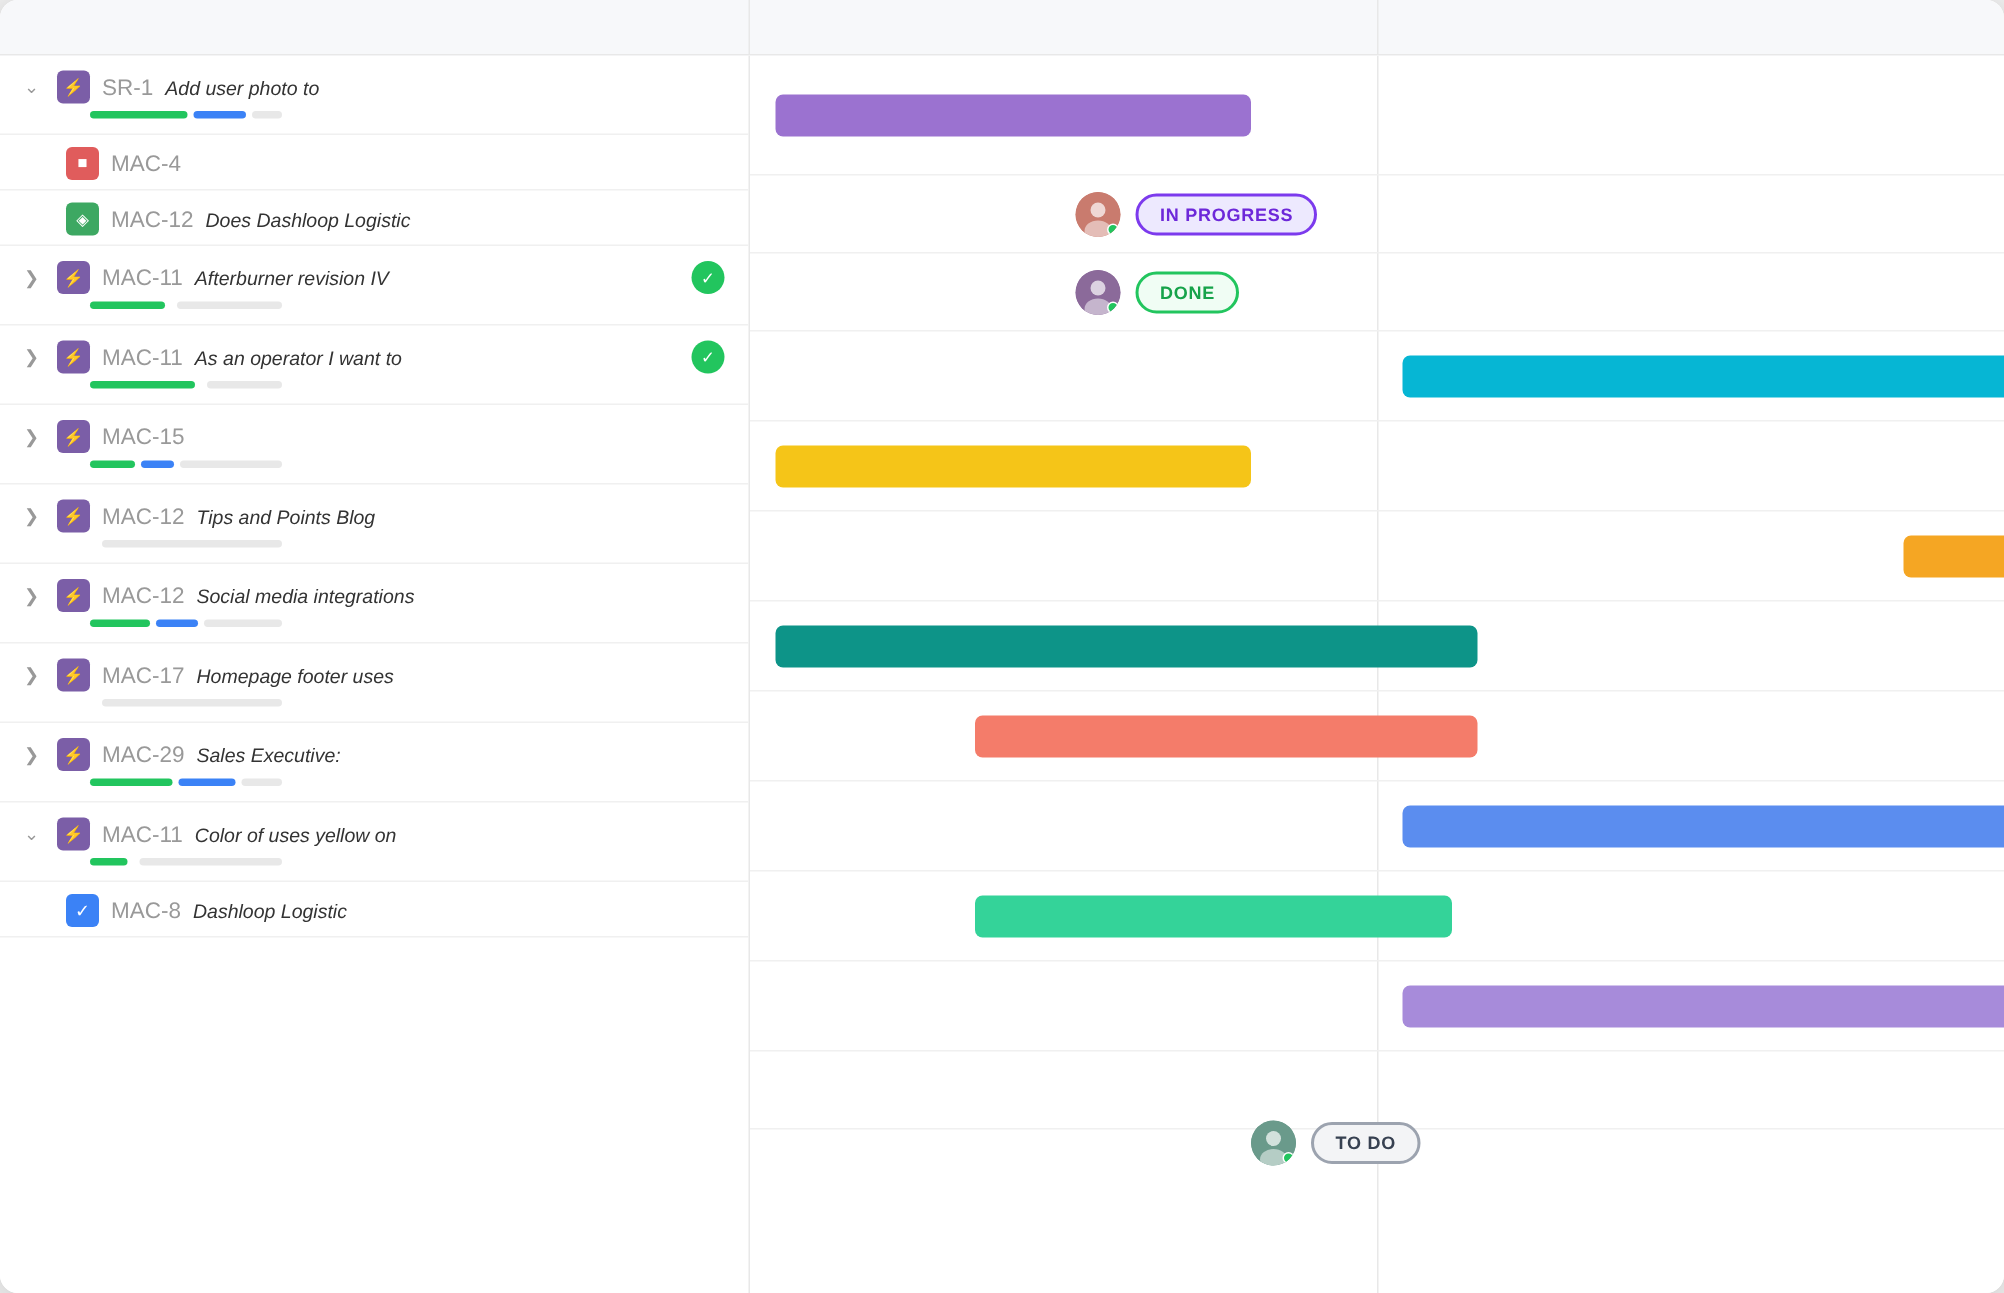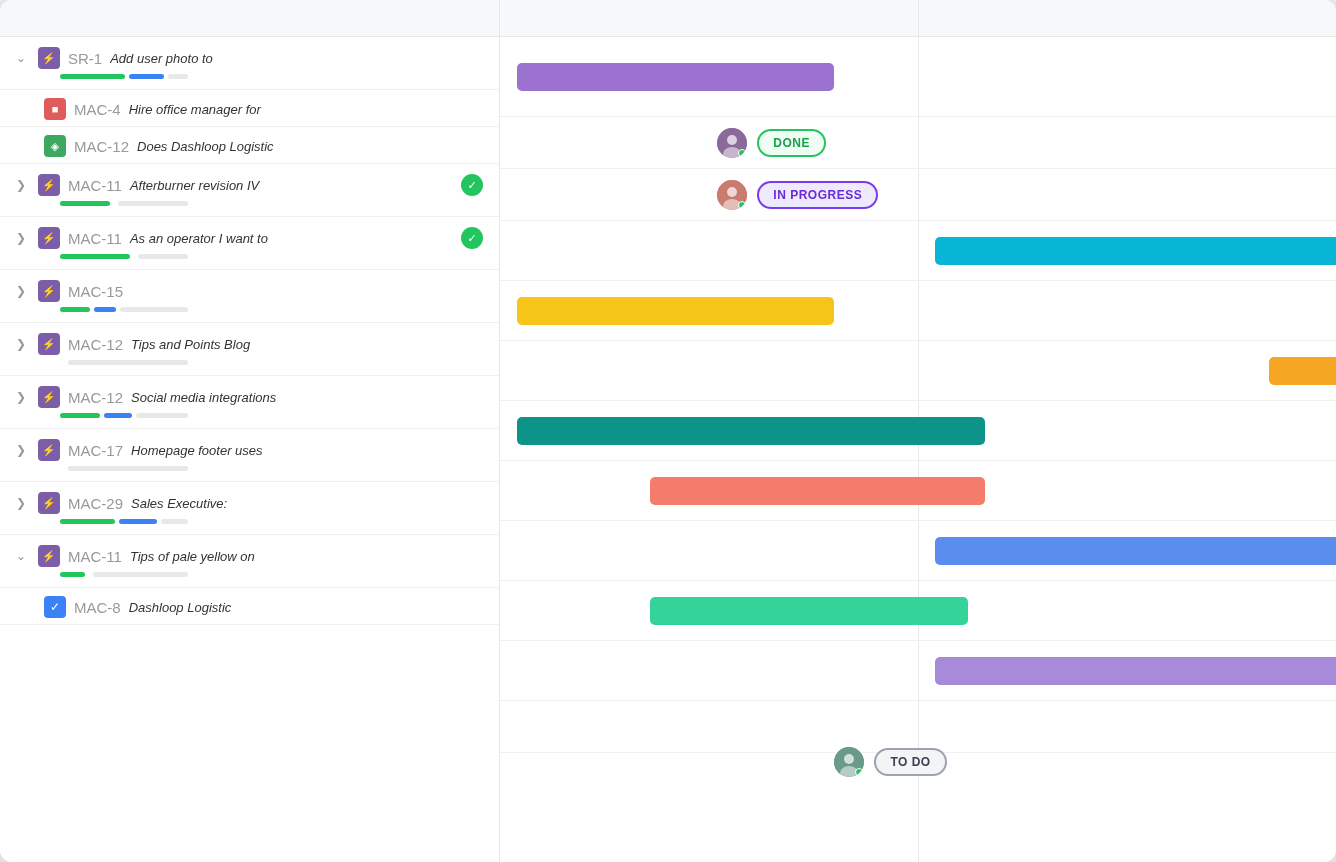--- a/index.html
+++ b/index.html
@@ -252,21 +252,20 @@
         </div>
         <div class="progress-row">
           <div class="prog-bar" style="width:65px;background:#22c55e;height:5px;border-radius:3px;"></div>
           <div class="prog-bar" style="width:35px;background:#3b82f6;height:5px;border-radius:3px;"></div>
           <div class="prog-bar" style="width:20px;background:#e8e8e8;height:5px;border-radius:3px;"></div>
         </div>
       </div>
       <div class="child-row">
         <div class="epic-icon" style="background:#e05c5c;border-radius:4px;width:22px;height:22px;display:flex;align-items:center;justify-content:center;color:#fff;font-size:11px;flex-shrink:0;">■</div>
         <span class="epic-id">MAC-4</span>
-        <span class="epic-title">Hire office manager for</span>
       </div>
       <div class="child-row">
         <div class="epic-icon" style="background:#3da862;border-radius:4px;width:22px;height:22px;display:flex;align-items:center;justify-content:center;color:#fff;font-size:11px;flex-shrink:0;">◈</div>
         <span class="epic-id">MAC-12</span>
         <span class="epic-title">Does Dashloop Logistic</span>
       </div>
       <div class="epic-row" style="padding-bottom:10px;">
         <div class="epic-row-main">
           <span class="chevron">❯</span>
           <div class="epic-icon" style="background:#7b5ea7;border-radius:4px;width:22px;height:22px;display:flex;align-items:center;justify-content:center;color:#fff;font-size:11px;flex-shrink:0;">⚡</div>
@@ -361,21 +360,21 @@
           <div class="prog-bar" style="width:55px;background:#22c55e;height:5px;border-radius:3px;"></div>
           <div class="prog-bar" style="width:38px;background:#3b82f6;height:5px;border-radius:3px;"></div>
           <div class="prog-bar" style="width:27px;background:#e8e8e8;height:5px;border-radius:3px;"></div>
         </div>
       </div>
       <div class="epic-row" style="padding-bottom:10px;">
         <div class="epic-row-main">
           <span class="chevron">⌄</span>
           <div class="epic-icon" style="background:#7b5ea7;border-radius:4px;width:22px;height:22px;display:flex;align-items:center;justify-content:center;color:#fff;font-size:11px;flex-shrink:0;">⚡</div>
           <span class="epic-id">MAC-11</span>
-          <span class="epic-title">Tips of pale yellow on</span>
+          <span class="epic-title">Color of uses yellow on</span>
 
         </div>
         <div class="progress-row">
           <div class="prog-bar" style="width:25px;background:#22c55e;height:5px;border-radius:3px;"></div>
           <div class="prog-bar" style="width:0px;background:#3b82f6;height:5px;border-radius:3px;"></div>
           <div class="prog-bar" style="width:95px;background:#e8e8e8;height:5px;border-radius:3px;"></div>
         </div>
       </div>
       <div class="child-row">
         <div class="epic-icon" style="background:#3b82f6;border-radius:4px;width:22px;height:22px;display:flex;align-items:center;justify-content:center;color:#fff;font-size:12px;flex-shrink:0;">✓</div>
@@ -383,49 +382,49 @@
         <span class="epic-title">Dashloop Logistic</span>
       </div>
       </div>
 
     <div class="gantt-area" id="gantt-area">
       <div class="gantt-column-divider"></div>
       <div class="gantt-rows" id="gantt-rows">
     <div class="gantt-row" style="height:80px;position:relative;">
 
       <div class="gantt-bar" style="left:2%;width:38%;background:#9b72d0;border-radius:5px;"></div>
+    </div>
+    <div class="gantt-row" style="height:52px;position:relative;">
+
+      <div class="avatar-badge" style="left:26%;top:50%;transform:translateY(-50%);display:flex;align-items:center;gap:10px;">
+        <div class="avatar-img" style="background:#c97b6e;position:relative;">
+    <svg viewBox="0 0 30 30" xmlns="http://www.w3.org/2000/svg">
+      <circle cx="15" cy="15" r="15" fill="#c97b6e"></circle>
+      <circle cx="15" cy="12" r="5" fill="rgba(255,255,255,0.7)"></circle>
+      <ellipse cx="15" cy="26" rx="9" ry="7" fill="rgba(255,255,255,0.5)"></ellipse>
+    </svg>
+    <div class="avatar-dot"></div>
+  </div>
+        <div class="status-chip status-in-progress">IN PROGRESS</div>
+      </div>
     </div>
     <div class="gantt-row" style="height:52px;position:relative;">
 
       <div class="avatar-badge" style="left:26%;top:50%;transform:translateY(-50%);display:flex;align-items:center;gap:10px;">
         <div class="avatar-img" style="background:#8b6a9a;position:relative;">
     <svg viewBox="0 0 30 30" xmlns="http://www.w3.org/2000/svg">
       <circle cx="15" cy="15" r="15" fill="#8b6a9a"></circle>
       <circle cx="15" cy="12" r="5" fill="rgba(255,255,255,0.7)"></circle>
       <ellipse cx="15" cy="26" rx="9" ry="7" fill="rgba(255,255,255,0.5)"></ellipse>
     </svg>
     <div class="avatar-dot"></div>
   </div>
         <div class="status-chip status-done">DONE</div>
       </div>
     </div>
-    <div class="gantt-row" style="height:52px;position:relative;">
-
-      <div class="avatar-badge" style="left:26%;top:50%;transform:translateY(-50%);display:flex;align-items:center;gap:10px;">
-        <div class="avatar-img" style="background:#c97b6e;position:relative;">
-    <svg viewBox="0 0 30 30" xmlns="http://www.w3.org/2000/svg">
-      <circle cx="15" cy="15" r="15" fill="#c97b6e"></circle>
-      <circle cx="15" cy="12" r="5" fill="rgba(255,255,255,0.7)"></circle>
-      <ellipse cx="15" cy="26" rx="9" ry="7" fill="rgba(255,255,255,0.5)"></ellipse>
-    </svg>
-    <div class="avatar-dot"></div>
-  </div>
-        <div class="status-chip status-in-progress">IN PROGRESS</div>
-      </div>
-    </div>
     <div class="gantt-row" style="height:60px;position:relative;">
 
       <div class="gantt-bar" style="left:52%;width:48%;background:#06b6d4;border-radius:5px 0 0 5px;"></div>
     </div>
     <div class="gantt-row" style="height:60px;position:relative;">
 
       <div class="gantt-bar" style="left:2%;width:38%;background:#f5c518;border-radius:5px;"></div>
     </div>
     <div class="gantt-row" style="height:60px;position:relative;">
 

